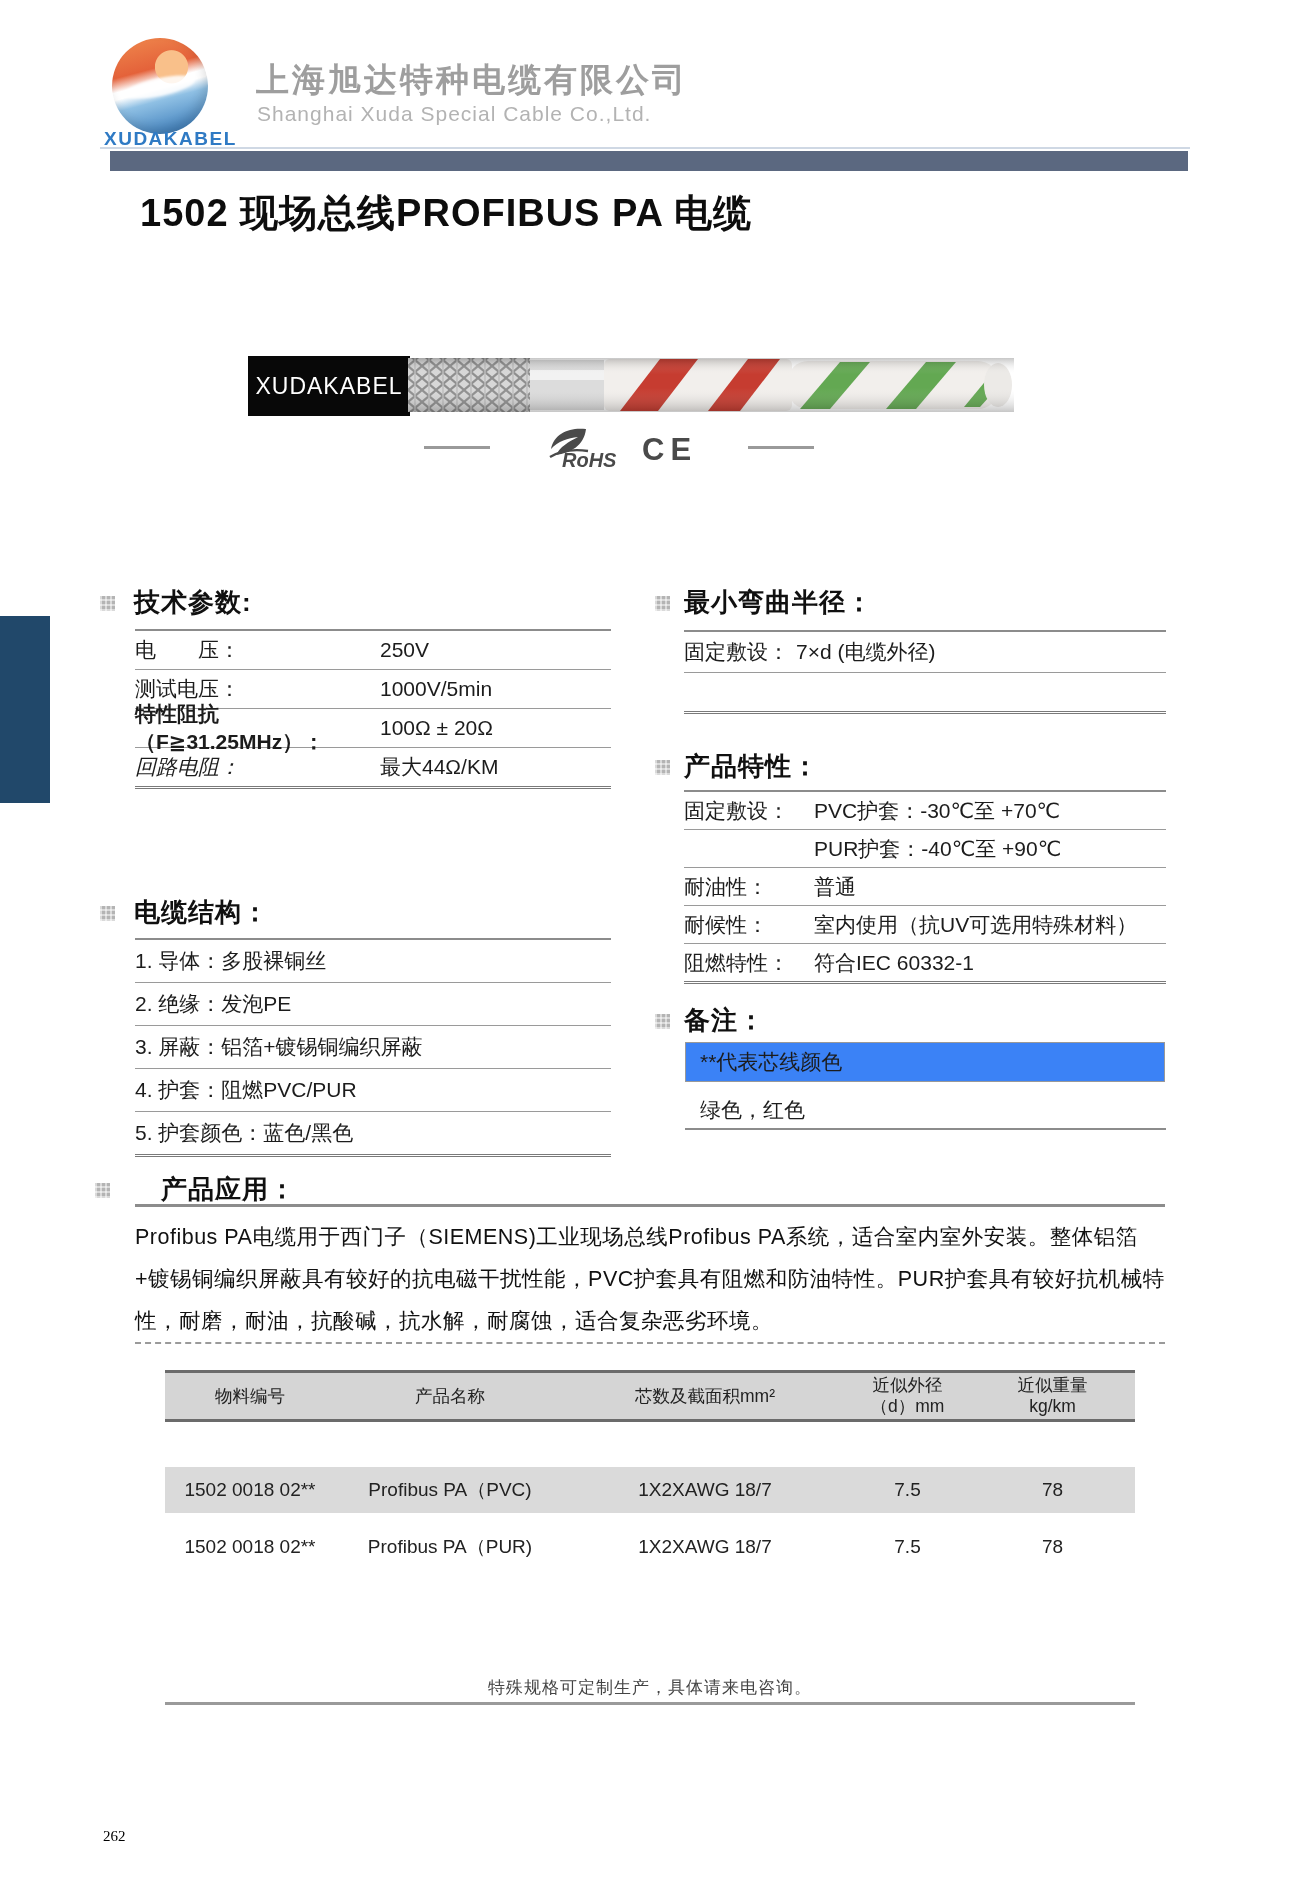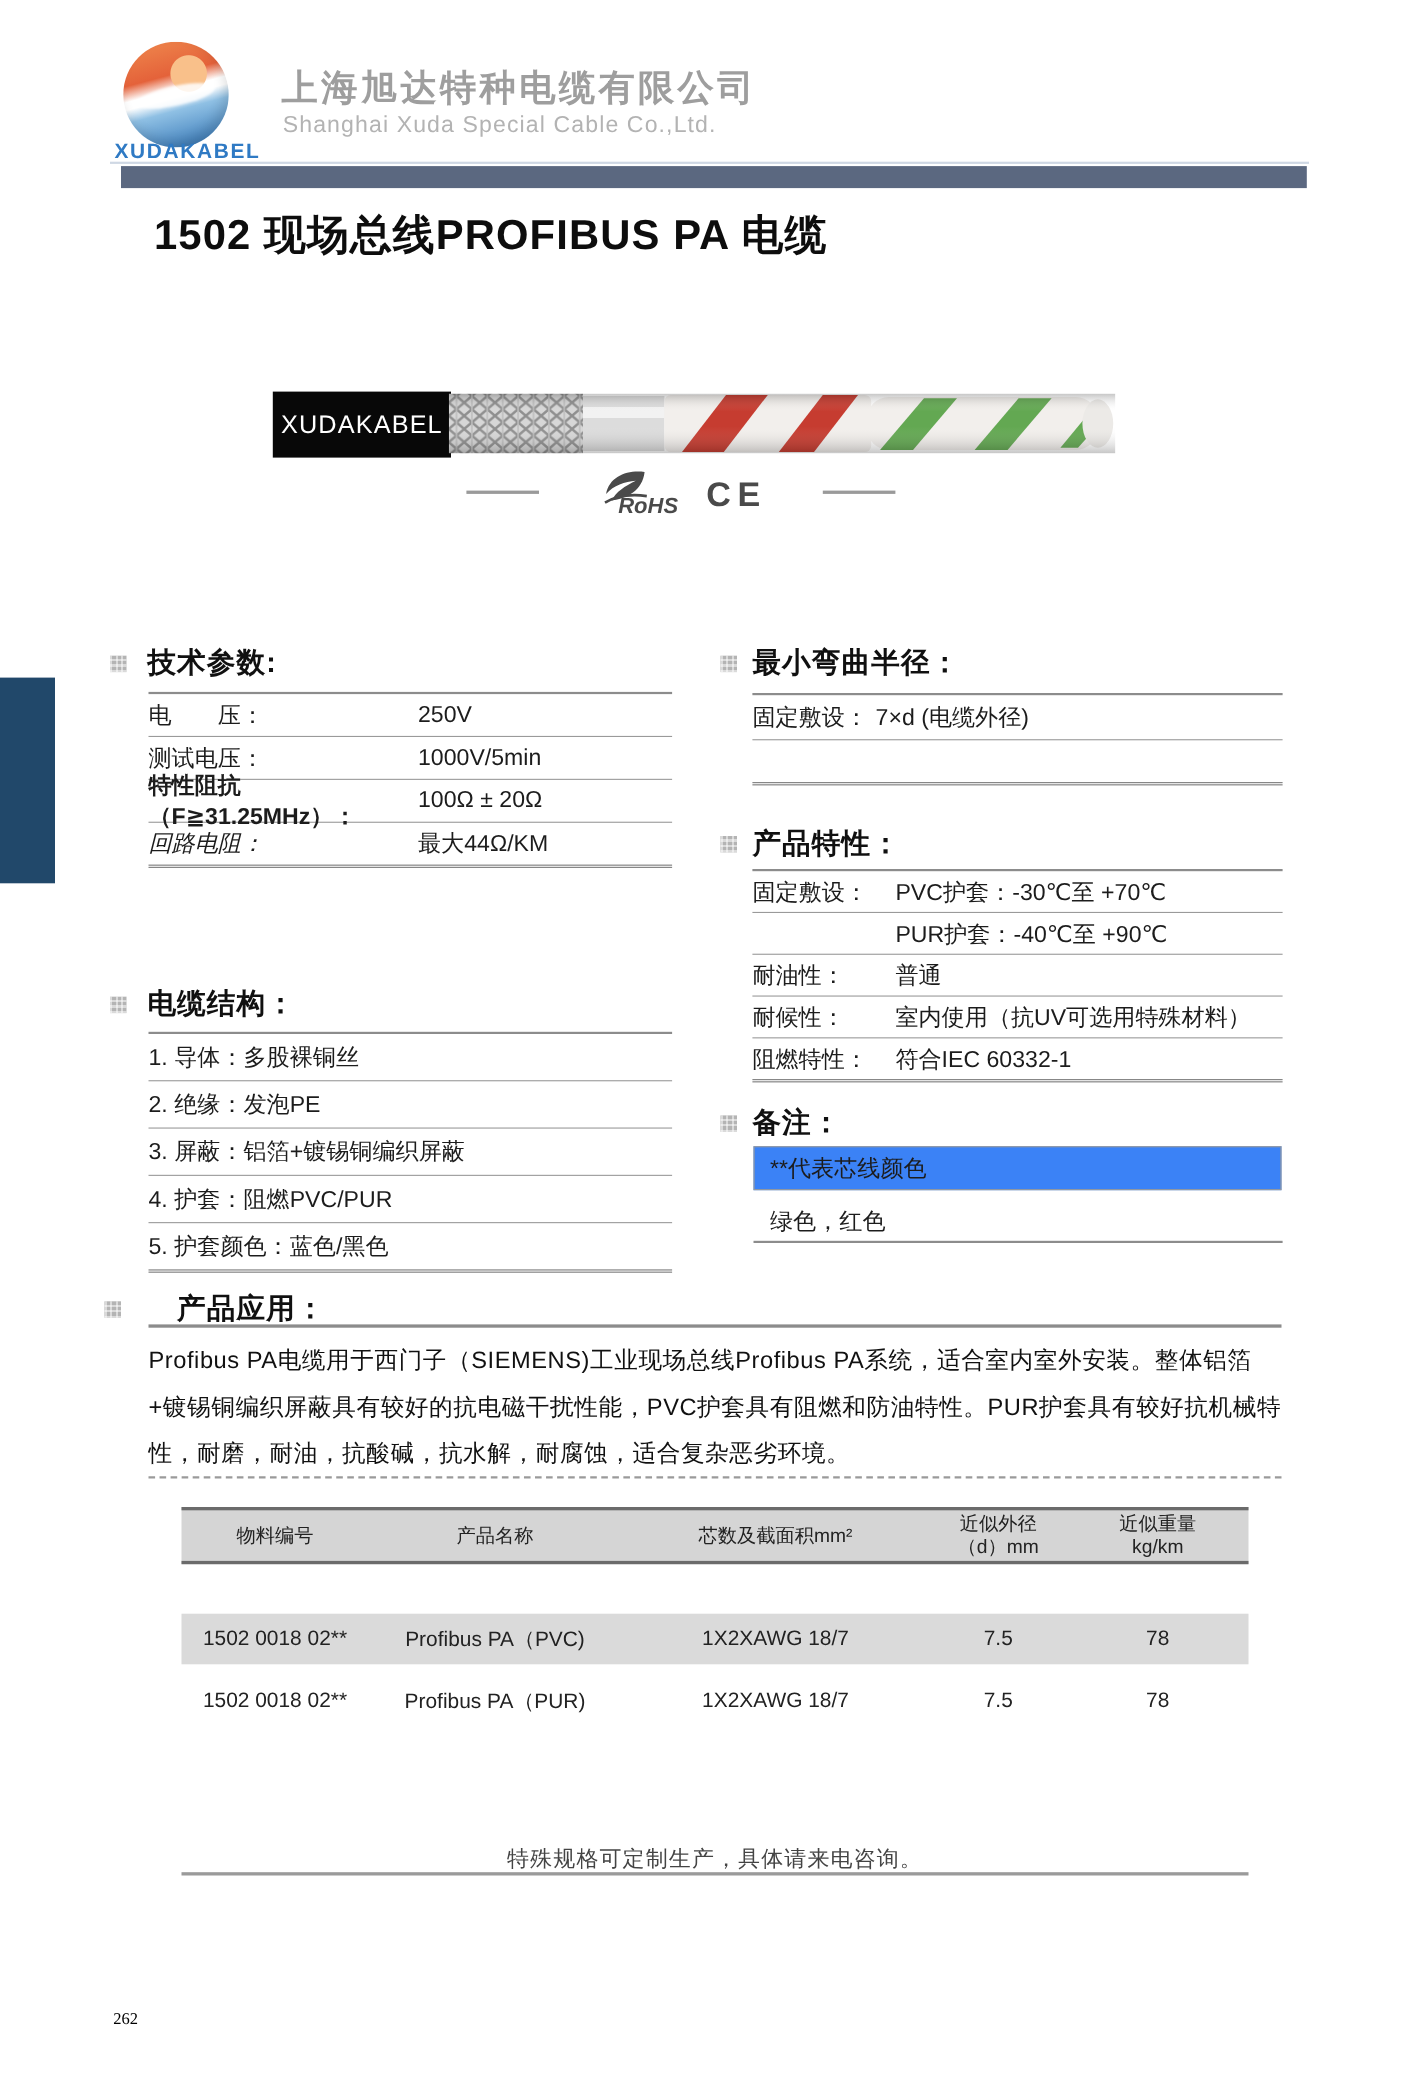--- a/index.html
+++ b/index.html
@@ -52,21 +52,21 @@
   .dash-rule{border-bottom:2px dashed #9a9a9a;}
 
   
   .grid{display:grid;grid-template-columns:170px 230px 280px 125px 165px;}
   .thead{background:#d5d5d5;border-top:3px solid #6b6b6b;border-bottom:3px solid #6b6b6b;}
   .thead .cell{display:flex;flex-direction:column;align-items:center;justify-content:center;
     font-size:17.5px;color:#222;line-height:21px;}
   .trow .cell{display:flex;align-items:center;justify-content:center;font-size:19px;color:#222;}
   .trow.alt{background:#dadada;}
 
-  .footer-note{font-size:20px;color:#444;text-align:center;letter-spacing:1px;}
+  .footer-note{font-size:17px;color:#444;text-align:center;letter-spacing:1px;}
   .page-num{font-family:"Liberation Serif","DejaVu Serif",serif;font-size:15px;color:#000000;margin-left:48px;}
 </style>
 </head>
 <body>
 
 <div id="page">
 
   <div class="abs" style="left:112px;top:38px;width:96px;height:96px;">
     <div class="logo-sphere"></div>
     <div class="logo-swoosh"></div>

